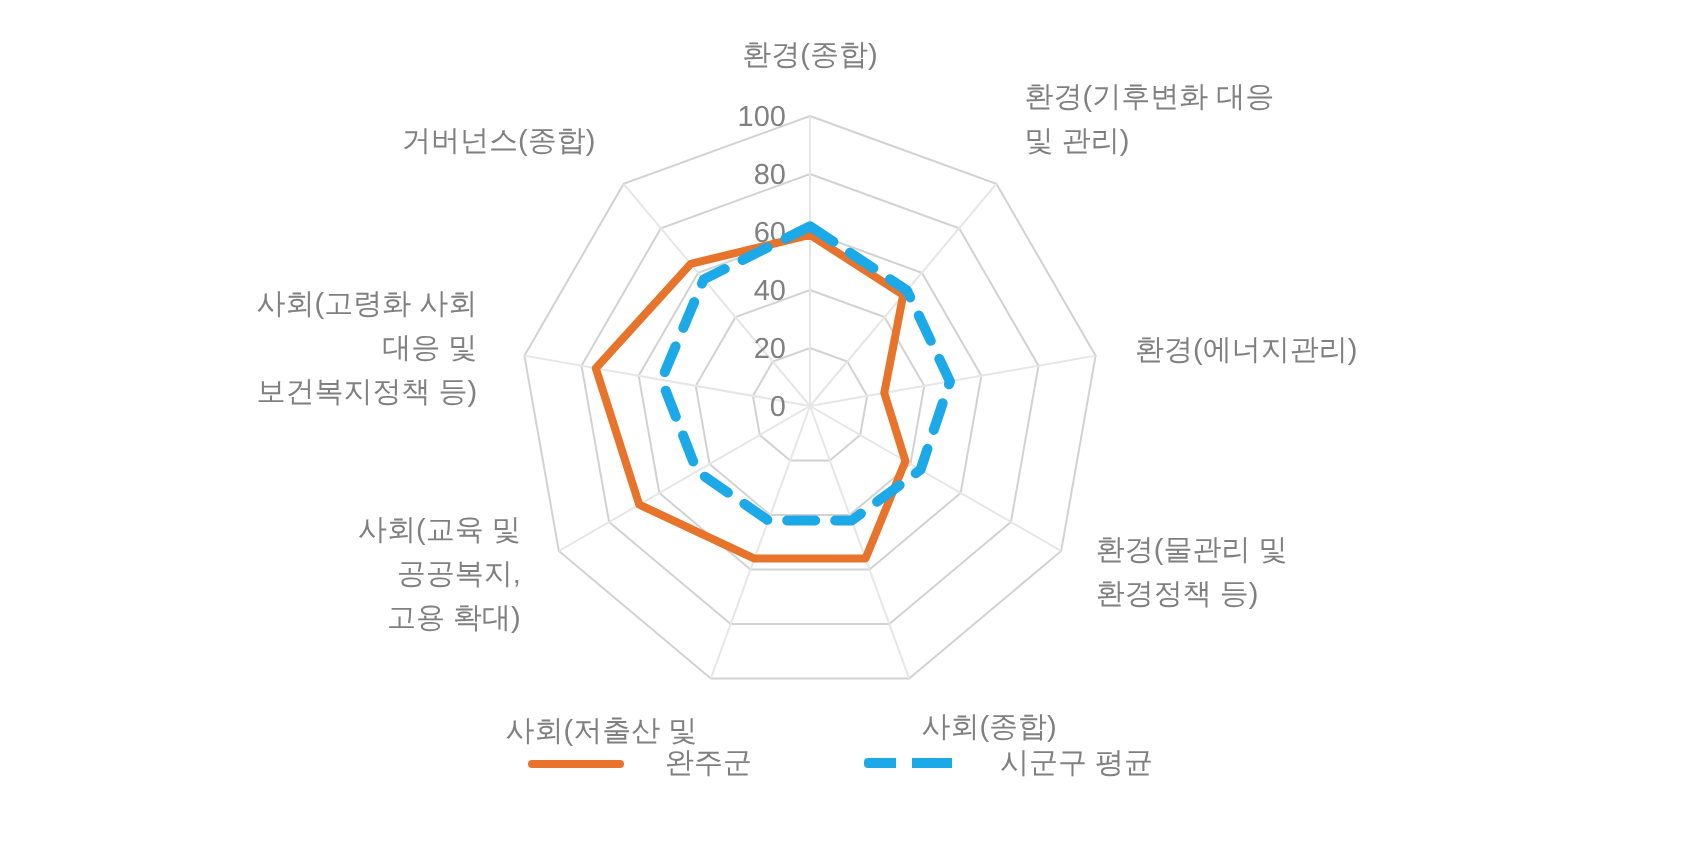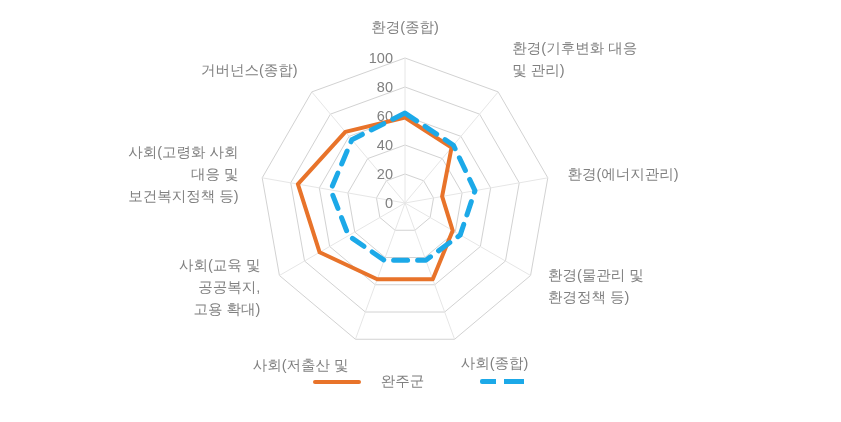--- a/index.html
+++ b/index.html
@@ -123,16 +123,17 @@
     </svg>
   </div>
 
   <div class="legend">
     <div class="legend-item">
       <span class="swatch-solid" style="background: rgb(232, 115, 42);"></span>
       <span class="legend-label">완주군</span>
     </div>
     <div class="legend-item">
       <span class="swatch-dashed" style="color: rgb(28, 169, 232);"></span>
+      <span class="legend-label">시군구 평균</span>
     </div>
   </div>
 
 </div>
 
 </body></html>

